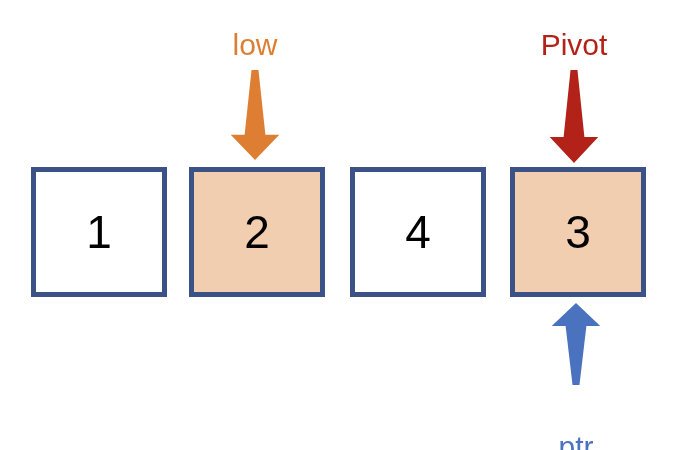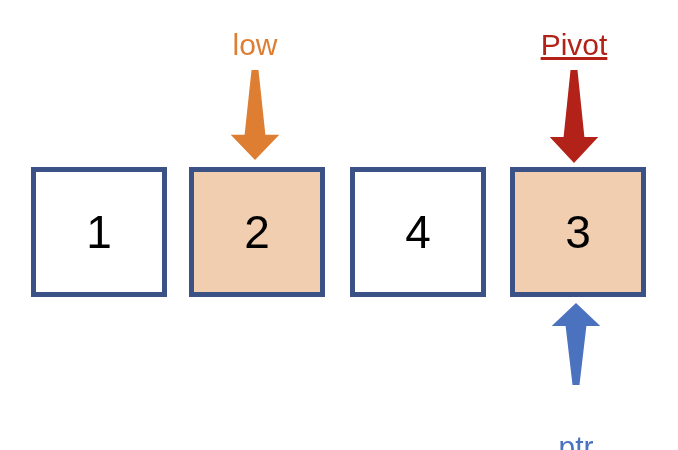--- a/index.html
+++ b/index.html
@@ -82,21 +82,21 @@
   </div>
 
   <div class="marker">
     <div class="marker-label label-low" style="color: rgb(221, 126, 50); left: 185px; top: 30px; width: 140px;">low</div>
     <svg class="arrow-svg" viewBox="0 0 60 100" preserveAspectRatio="none" style="left: 229px; top: 70px; width: 52px; height: 90px;">
       <polygon points="26,0 34,0 42,72 58,72 30,100 2,72 18,72" fill="#DD7E32"></polygon>
     </svg>
   </div>
 
   <div class="marker">
-    <div class="marker-label label-pivot" style="color: rgb(178, 34, 24); left: 504px; top: 30px; width: 140px; text-decoration: underline;">Pivot</div>
+    <div class="marker-label label-pivot" style="color: rgb(178, 34, 24); left: 504px; top: 30px; width: 140px;">Pivot</div>
     <svg class="arrow-svg" viewBox="0 0 60 100" preserveAspectRatio="none" style="left: 548px; top: 70px; width: 52px; height: 93px;">
       <polygon points="26,0 34,0 42,72 58,72 30,100 2,72 18,72" fill="#B22218"></polygon>
     </svg>
   </div>
 
   <div class="marker">
     <svg class="arrow-svg" viewBox="0 0 60 100" preserveAspectRatio="none" style="left: 550px; top: 303px; width: 52px; height: 82px;">
       <polygon points="30,0 58,28 42,28 34,100 26,100 18,28 2,28" fill="#4A72BE"></polygon>
     </svg>
     <div class="marker-label label-ptr" style="color: rgb(74, 114, 190); left: 506px; top: 392px; width: 140px; margin-top: 40px;">ptr</div>

